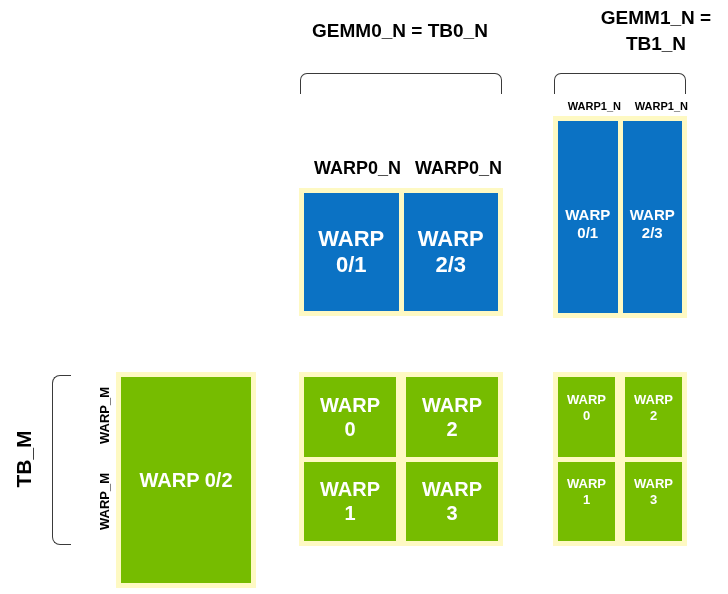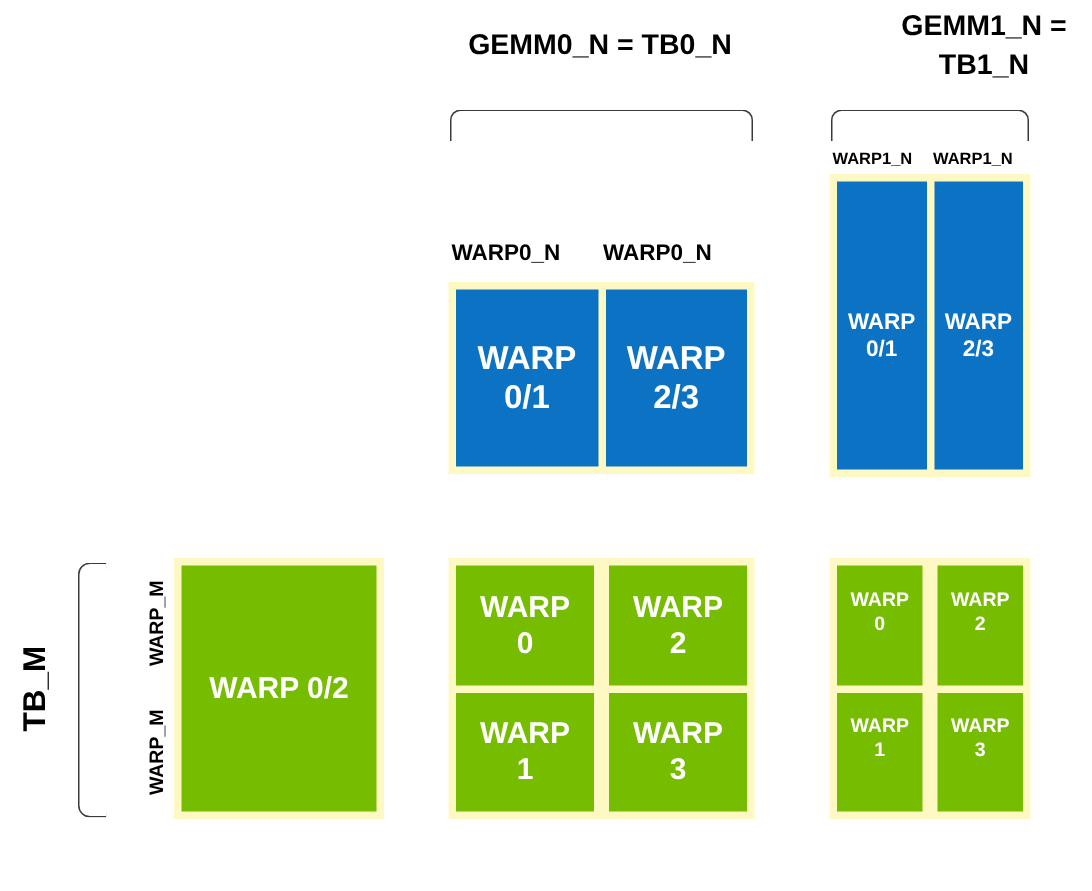--- a/index.html
+++ b/index.html
@@ -31,25 +31,25 @@
     line-height: 26px;
     color: #000000;
     text-align: center;
     white-space: pre-line;
     letter-spacing: 0px;
   }
 
   
   .tick-label {
     position: absolute;
-    text-align: left;
+    text-align: right;
     color: #000000;
     white-space: nowrap;
   }
-  .tick-label.sz-n0 { font-size: 15px; line-height: 15px; }
+  .tick-label.sz-n0 { font-size: 18px; line-height: 15px; }
   .tick-label.sz-n1 { font-size: 11px;   line-height: 13px; }
 
   
   .hbracket {
     position: absolute;
     border-top: 1.4px solid #3a3a3a;
     border-left: 1.4px solid #3a3a3a;
     border-right: 1.4px solid #3a3a3a;
     border-top-left-radius: 7px;
     border-top-right-radius: 7px;
@@ -152,21 +152,21 @@
   </div>
 
   <div class="vlabel sz-tb" style="left:-24px; top:447px; width:96px;">TB_M</div>
 
   <div class="vbracket" style="left:52px; top:375px; width:19px; height:170px;"></div>
 
   <div class="vlabel sz-wm" style="left:62px; top:408px; width:84px;">WARP_M</div>
 
   <div class="vlabel sz-wm" style="left:62px; top:494px; width:84px;">WARP_M</div>
 
-  <div class="grp" style="left:116px; top:372px; width:140px; height:174px; flex-direction:column; padding:5px; gap:5px;">
+  <div class="grp" style="left:116px; top:372px; width:140px; height:216px; flex-direction:column; padding:5px; gap:5px;">
     <div class="cell green f-md">WARP 0/2</div>
   </div>
 
   <div class="grp cols" style="left:299px; top:372px; width:204px; height:174px; padding:5px; gap:5px;">
     <div class="col">
       <div class="cell green f-md" style="margin-bottom:5px;">WARP
 0</div>
       <div class="cell green f-md">WARP
 1</div>
     </div>

